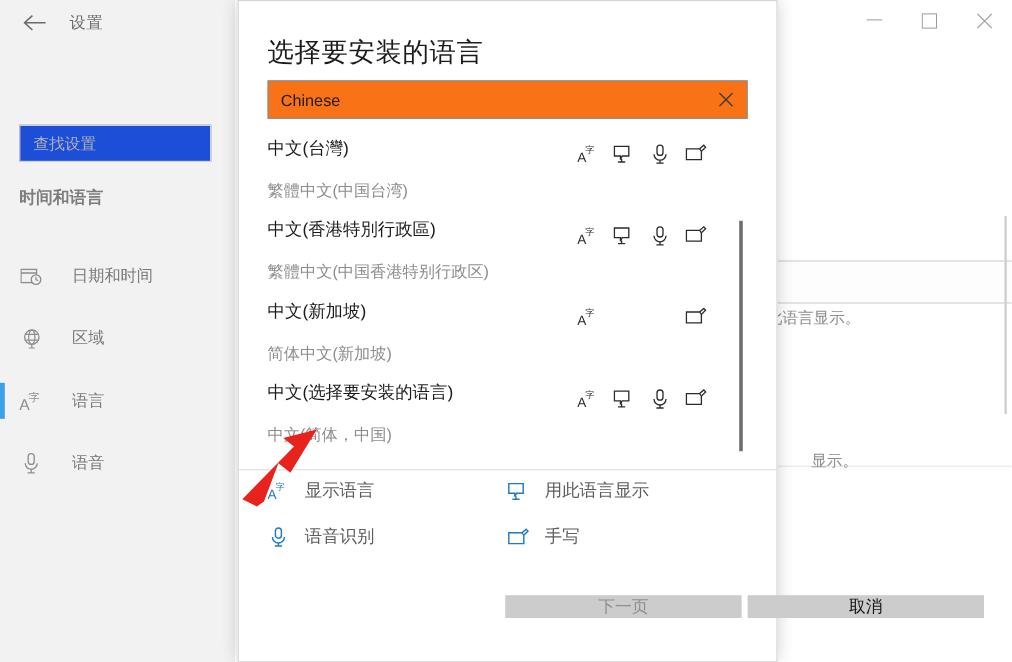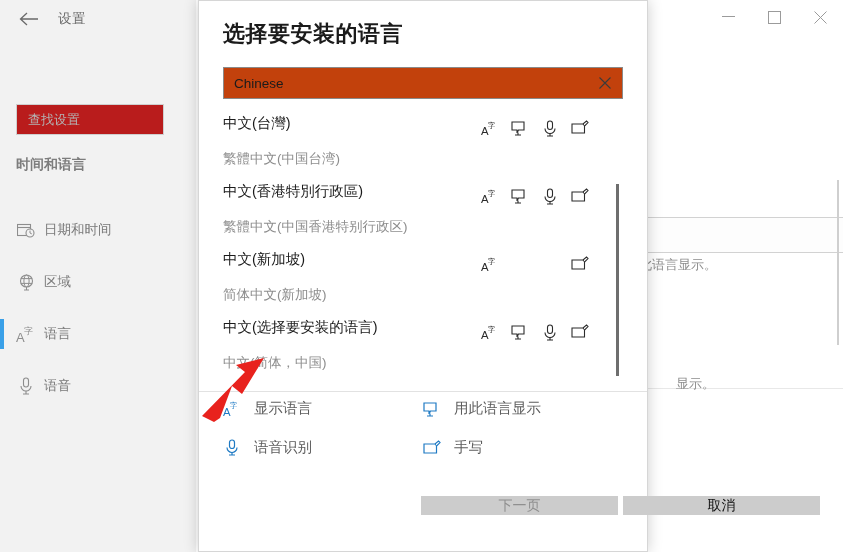--- a/index.html
+++ b/index.html
@@ -36,35 +36,35 @@
         color:#9b9b9b; font-size:13px; }
   .wc svg { display:block; }
 
   .home-row {
     position:absolute; left:10px; top:58px; width:170px; height:30px;
     display:flex; align-items:center; gap:13px; padding-left:6px;margin-top:43px;
   }
   .home-label { font-size:13.5px; color:#6b6b6b; }
 
   .search-box {
-    position:absolute; left:16px; top:104px; width:148px; height:31px;
-    background:#b91c1c; border:1px solid #cfcfcf; box-sizing:border-box;
+    position:absolute; left:16px; top:104px; width:160px; height:31px;
+    background:#1d4ed8; border:1px solid #cfcfcf; box-sizing:border-box;
     display:flex; align-items:center; padding-left:11px;
   }
   .search-box span { font-size:13px; color:#b4b4b4; }
 
   .section-head {
     position:absolute; left:16px; top:156px;
     font-size:14px; font-weight:bold; color:#7d7d7d;
   }
 
   .nav { position:absolute; left:0; top:204px; width:196px; }
   .nav-item {
     position:relative; height:52px; display:flex; align-items:center;
-    padding-left:16px; gap:8px;
+    padding-left:16px; gap:24px;
   }
   .nav-item .nav-ico { width:20px; display:flex; justify-content:center; color:#8d8d8d; }
   .nav-item .nav-label { font-size:13.5px; color:#7a7a7a; }
   .nav-item.selected::before {
     content:""; position:absolute; left:0; top:11px; width:4px; height:30px;
     background:#3aa0e8;
   }
 
   
   .content { position:absolute; left:196px; top:0; right:0; bottom:0; background:#ffffff; }
@@ -84,26 +84,26 @@
     position:absolute; right:4px; top:180px; width:2px; height:165px; background:#cfcfcf;
   }
 
   
   .dialog {
     position:absolute; left:198px; top:0; width:450px; height:552px;
     background:#ffffff; border:1px solid #d6d6d6; box-sizing:border-box;
     box-shadow: 0 0 14px rgba(0,0,0,.20);
   }
   .dlg-title {
-    position:absolute; left:24px; top:18px;
-    font-size:22px; color:#1b1b1b; letter-spacing:.5px;font-weight:bold;
+    position:absolute; left:24px; top:28px;
+    font-size:22px; color:#1b1b1b; letter-spacing:.5px;
   }
   .dlg-search {
     position:absolute; left:24px; top:66px; width:400px; height:32px;
-    border:1px solid #8a8a8a; box-sizing:border-box; background:#c2410c;
+    border:1px solid #8a8a8a; box-sizing:border-box; background:#f97316;
     display:flex; align-items:center;
   }
   .dlg-search .val {
     flex:1; padding-left:10px; font-size:13.5px; color:#1b1b1b;
   }
   .dlg-search .clear {
     width:34px; height:30px; display:flex; align-items:center; justify-content:center;
     color:#3b3b3b; font-size:13px;
   }
 

